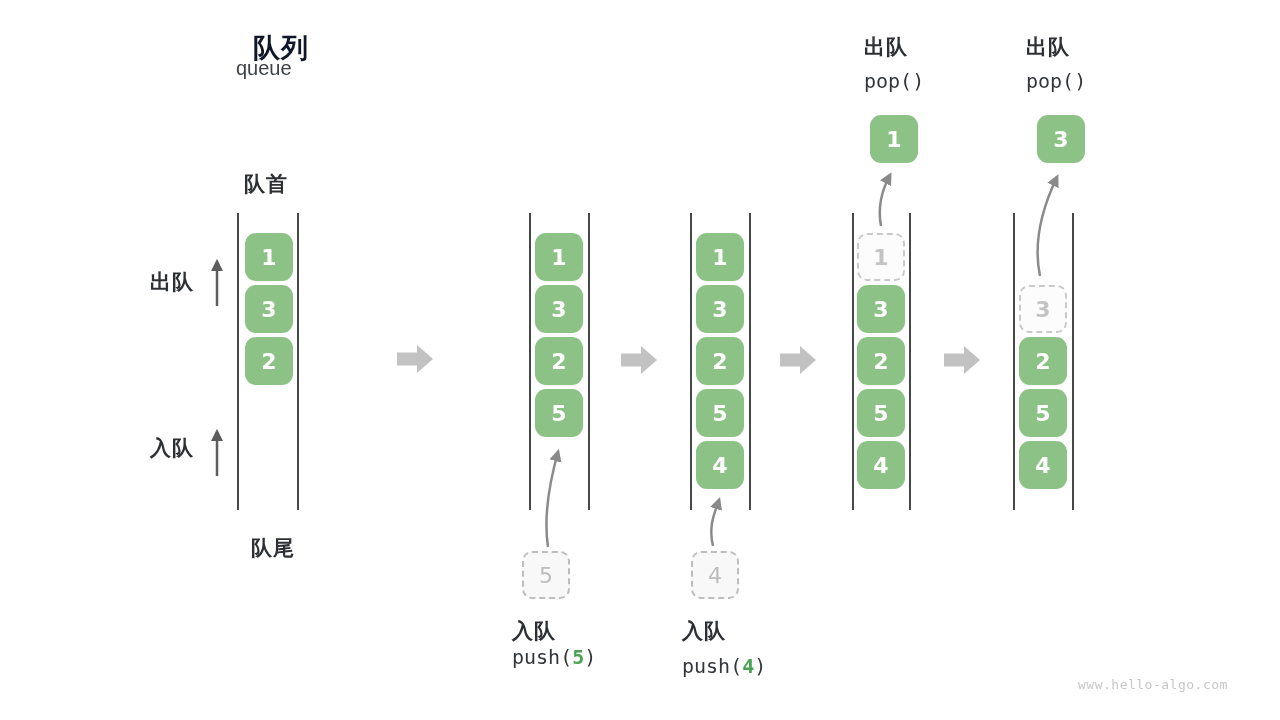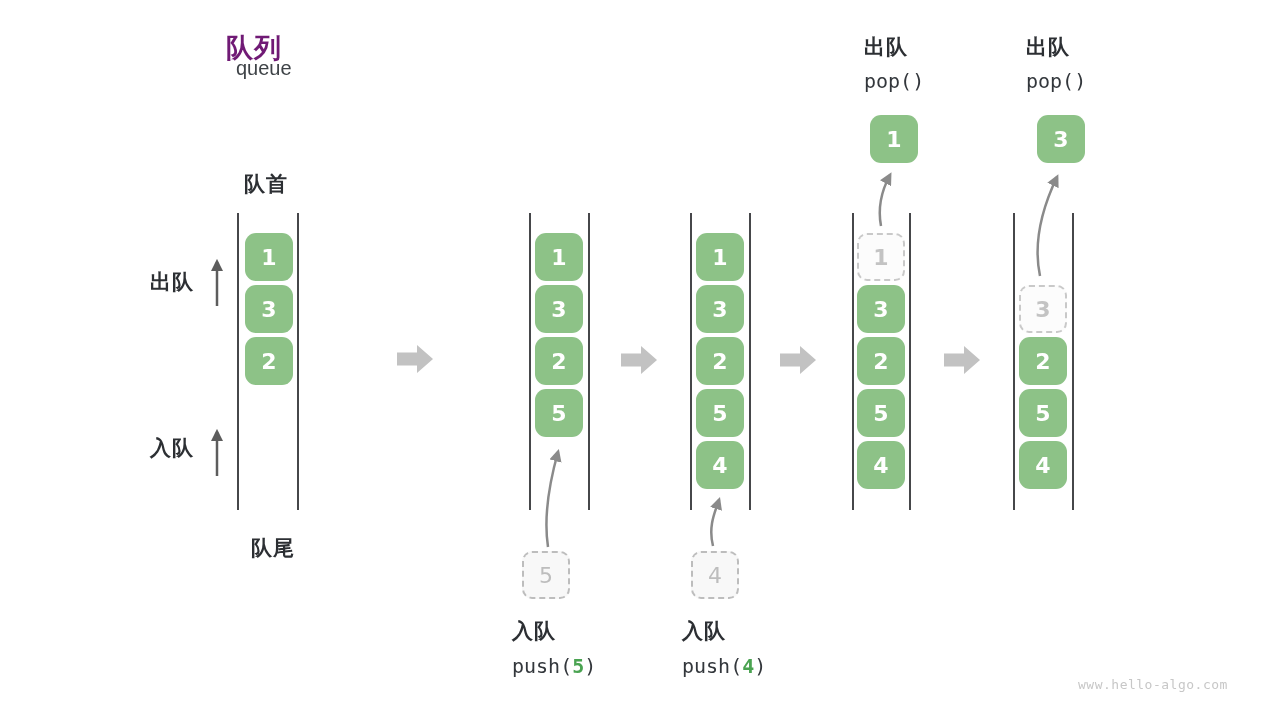--- a/index.html
+++ b/index.html
@@ -37,21 +37,21 @@
     font-family:"DejaVu Sans Mono","Liberation Mono",monospace;
     font-size:13px;color:#c7c7c7;letter-spacing:0.5px;
   }
   svg{position:absolute;left:0;top:0;pointer-events:none;}
 </style>
 </head>
 <body>
 
 <div id="canvas">
 
-  <div class="abs title-zh" style="left:226px;top:30px;color:#701a75;">队列</div>
+  <div class="abs title-zh" style="left:253px;top:30px;color:#0f172a;">队列</div>
   <div class="abs title-en" style="left:236px;top:57px;">queue</div>
 
   <div class="abs pos-label" style="left:244px;top:170px;">队首</div>
   <div class="abs pos-label" style="left:251px;top:534px;">队尾</div>
 
   <div class="abs side-label" style="left:150px;top:268px;">出队</div>
   <div class="abs side-label" style="left:150px;top:434px;">入队</div>
 
   <svg width="1280" height="720" viewBox="0 0 1280 720">
     <defs>
@@ -125,21 +125,21 @@
     </div>
 
   <div class="pending-box" style="left:522px;top:551px;">5</div>
   <div class="pending-box" style="left:691px;top:551px;">4</div>
 
   <div class="qbox solid" style="left:870px;top:115px;background:#8dc287;">1</div>
   <div class="qbox solid" style="left:1037px;top:115px;background:#8dc287;">3</div>
 
   <div class="abs" style="left:512px;top:617px;">
     <div class="op-label">入队</div>
-    <div class="op-code" style="margin-top:9px;"><span>push(</span><span class="arg" style="color:#4aa351;">5</span><span>)</span></div>
+    <div class="op-code" style=""><span>push(</span><span class="arg" style="color:#4aa351;">5</span><span>)</span></div>
   </div>
   <div class="abs" style="left:682px;top:617px;">
     <div class="op-label">入队</div>
     <div class="op-code" style="margin-top:9px;"><span>push(</span><span class="arg" style="color:#4aa351;">4</span><span>)</span></div>
   </div>
 
   <div class="abs" style="left:864px;top:33px;">
     <div class="op-label">出队</div>
     <div class="op-code" style="margin-top:8px;">pop()</div>
   </div>

